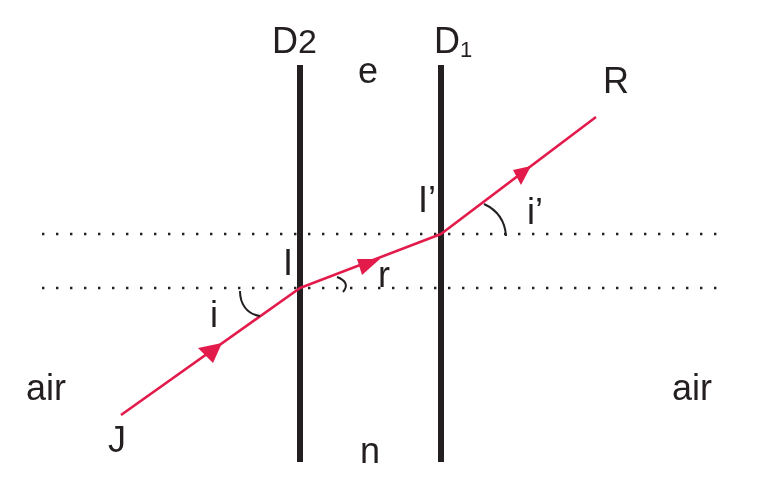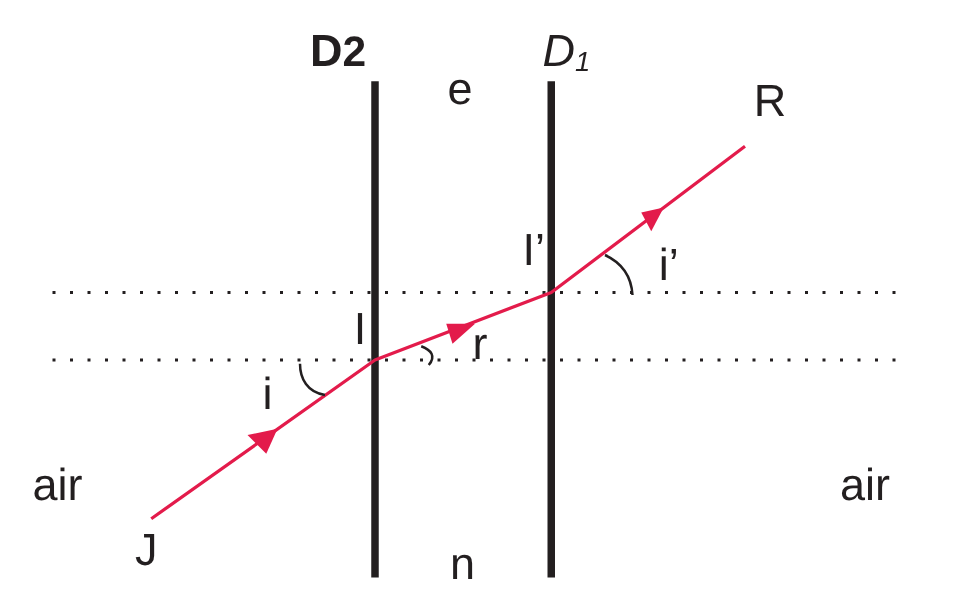--- a/index.html
+++ b/index.html
@@ -24,24 +24,24 @@
 
   <polygon points="222,343 198,348 213,363" fill="#e31b4b"></polygon>
   <polygon points="380,259 357,259 362,275" fill="#e31b4b"></polygon>
   <polygon points="531,166 513,170 521,185" fill="#e31b4b"></polygon>
 
   <path d="M 240 291 C 240 303, 246 314, 260 316" fill="none" stroke="#231f20" stroke-width="2"></path>
   <path d="M 337 277 C 345 280, 349 285, 343 292" fill="none" stroke="#231f20" stroke-width="2"></path>
   <path d="M 484 204 C 497 210, 505 220, 506 236" fill="none" stroke="#231f20" stroke-width="2"></path>
 </svg>
 
-<div class="lbl big" style="left:248px; top:23px;font-weight:bold;">
+<div class="lbl big" style="left:272px; top:23px;">
   <span>D</span><span class="sub" style="font-size:34px;">2</span>
 </div>
-<div class="lbl big" style="left:434px; top:23px;font-style:italic;">
+<div class="lbl big" style="left:434px; top:23px;">
   <span>D</span><span class="sub" style="font-size:22px; vertical-align:-4px;">1</span>
 </div>
 
 <div class="lbl big" style="left:358px; top:53px;">e</div>
 <div class="lbl big" style="left:360px; top:433px;">n</div>
 
 <div class="lbl big" style="left:26px; top:370px;">air</div>
 <div class="lbl big" style="left:672px; top:370px;">air</div>
 
 <div class="lbl big" style="left:108px; top:422px;">J</div>

